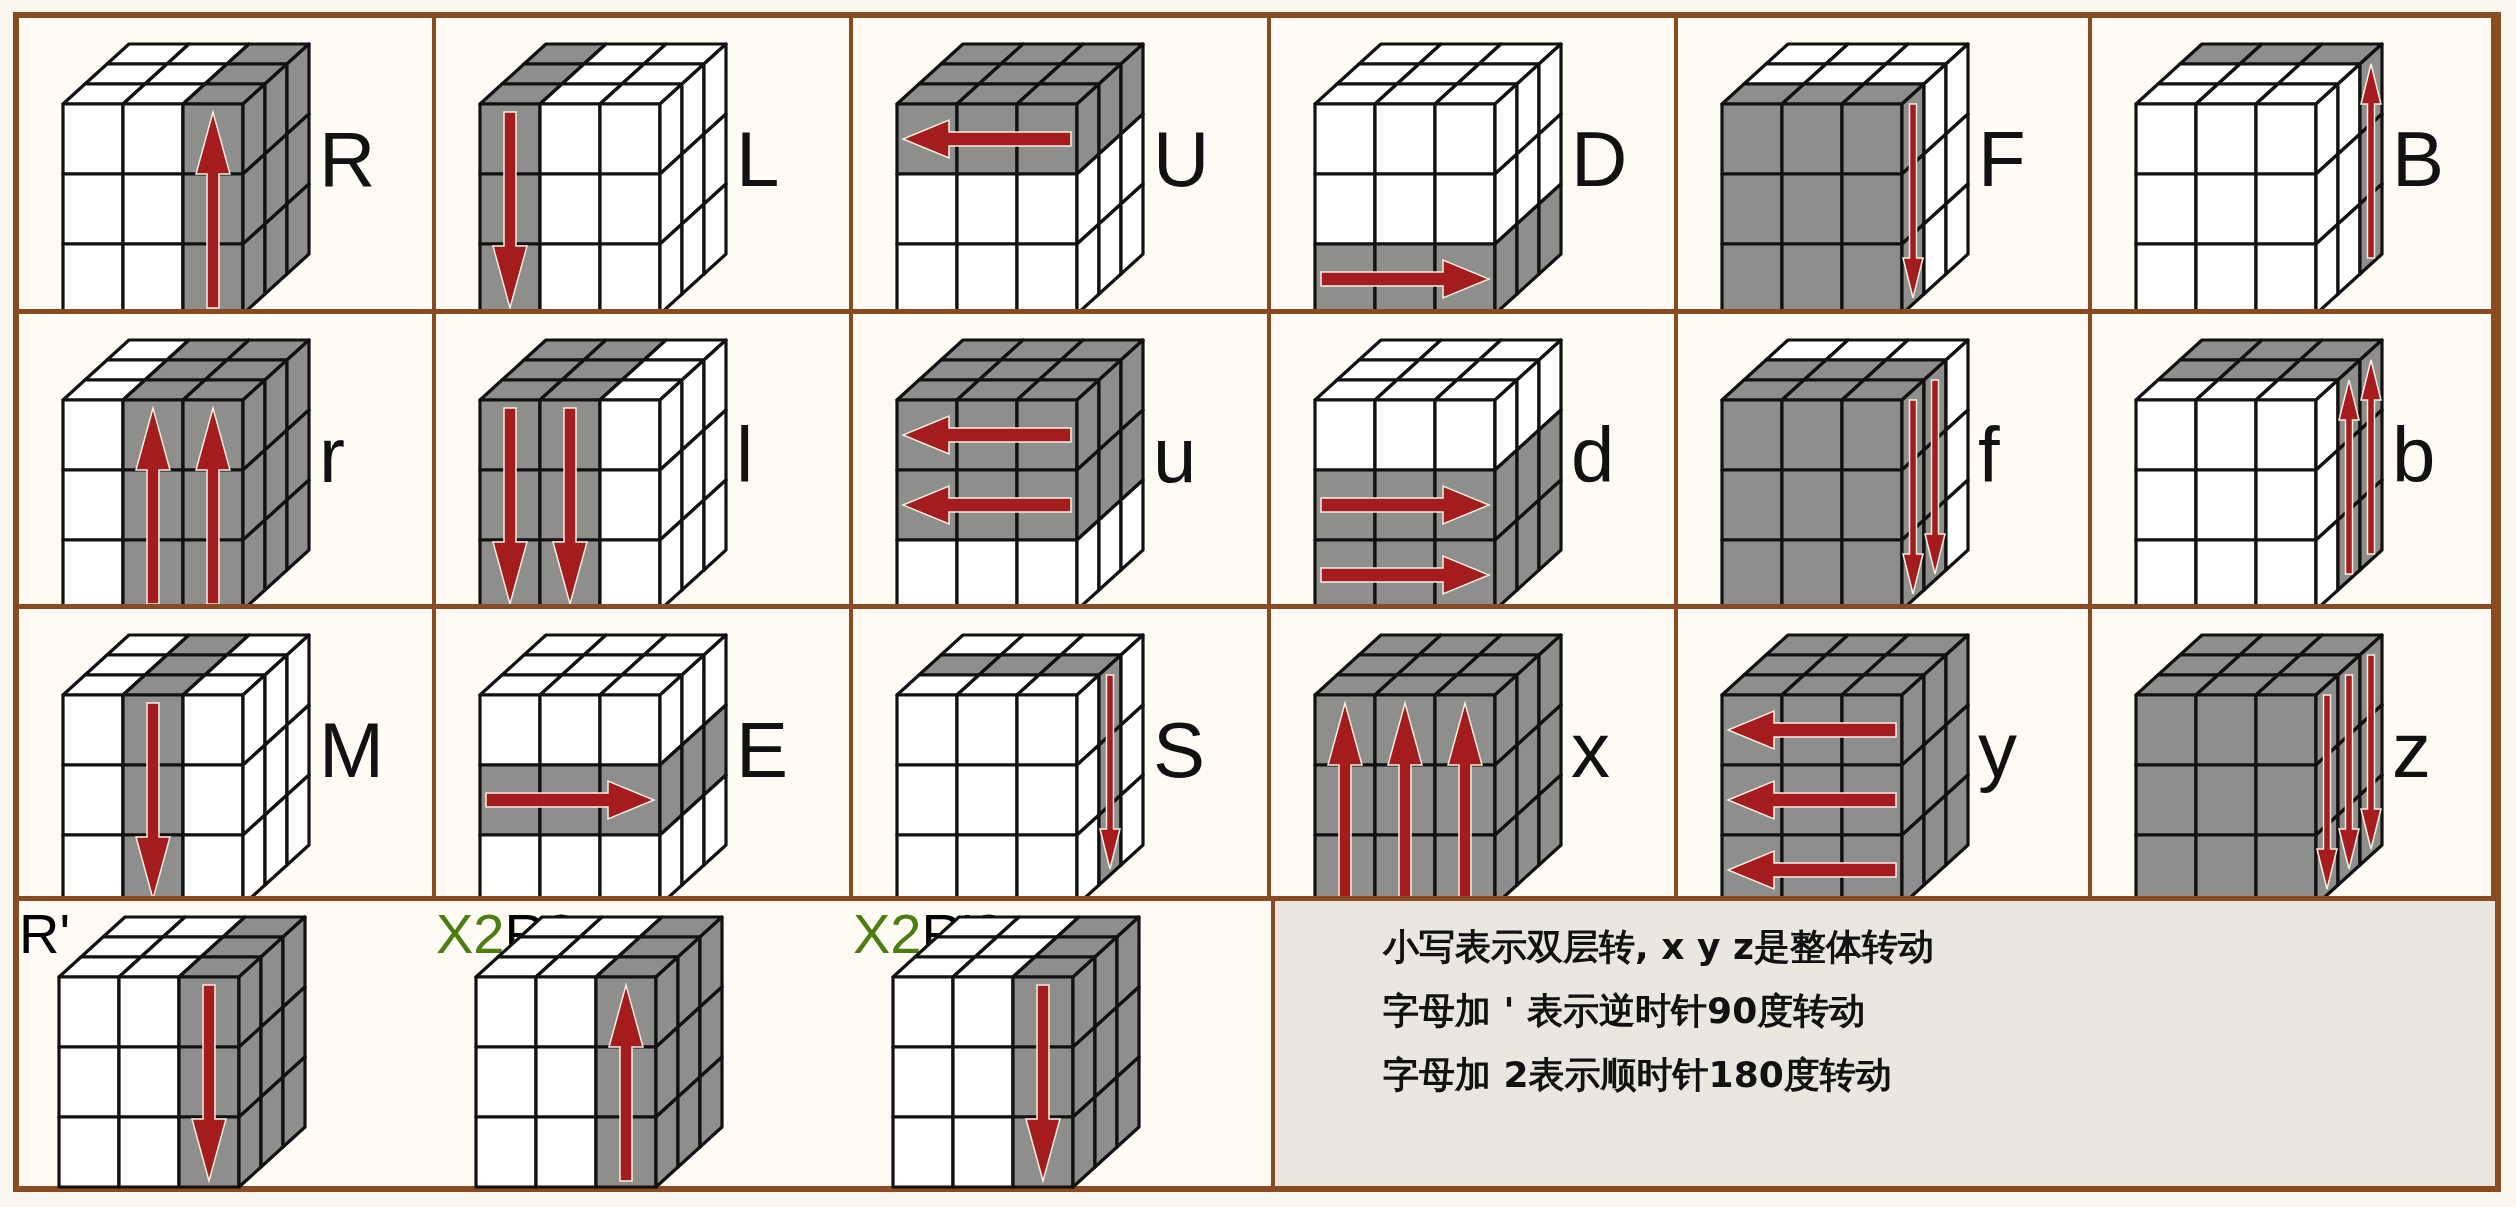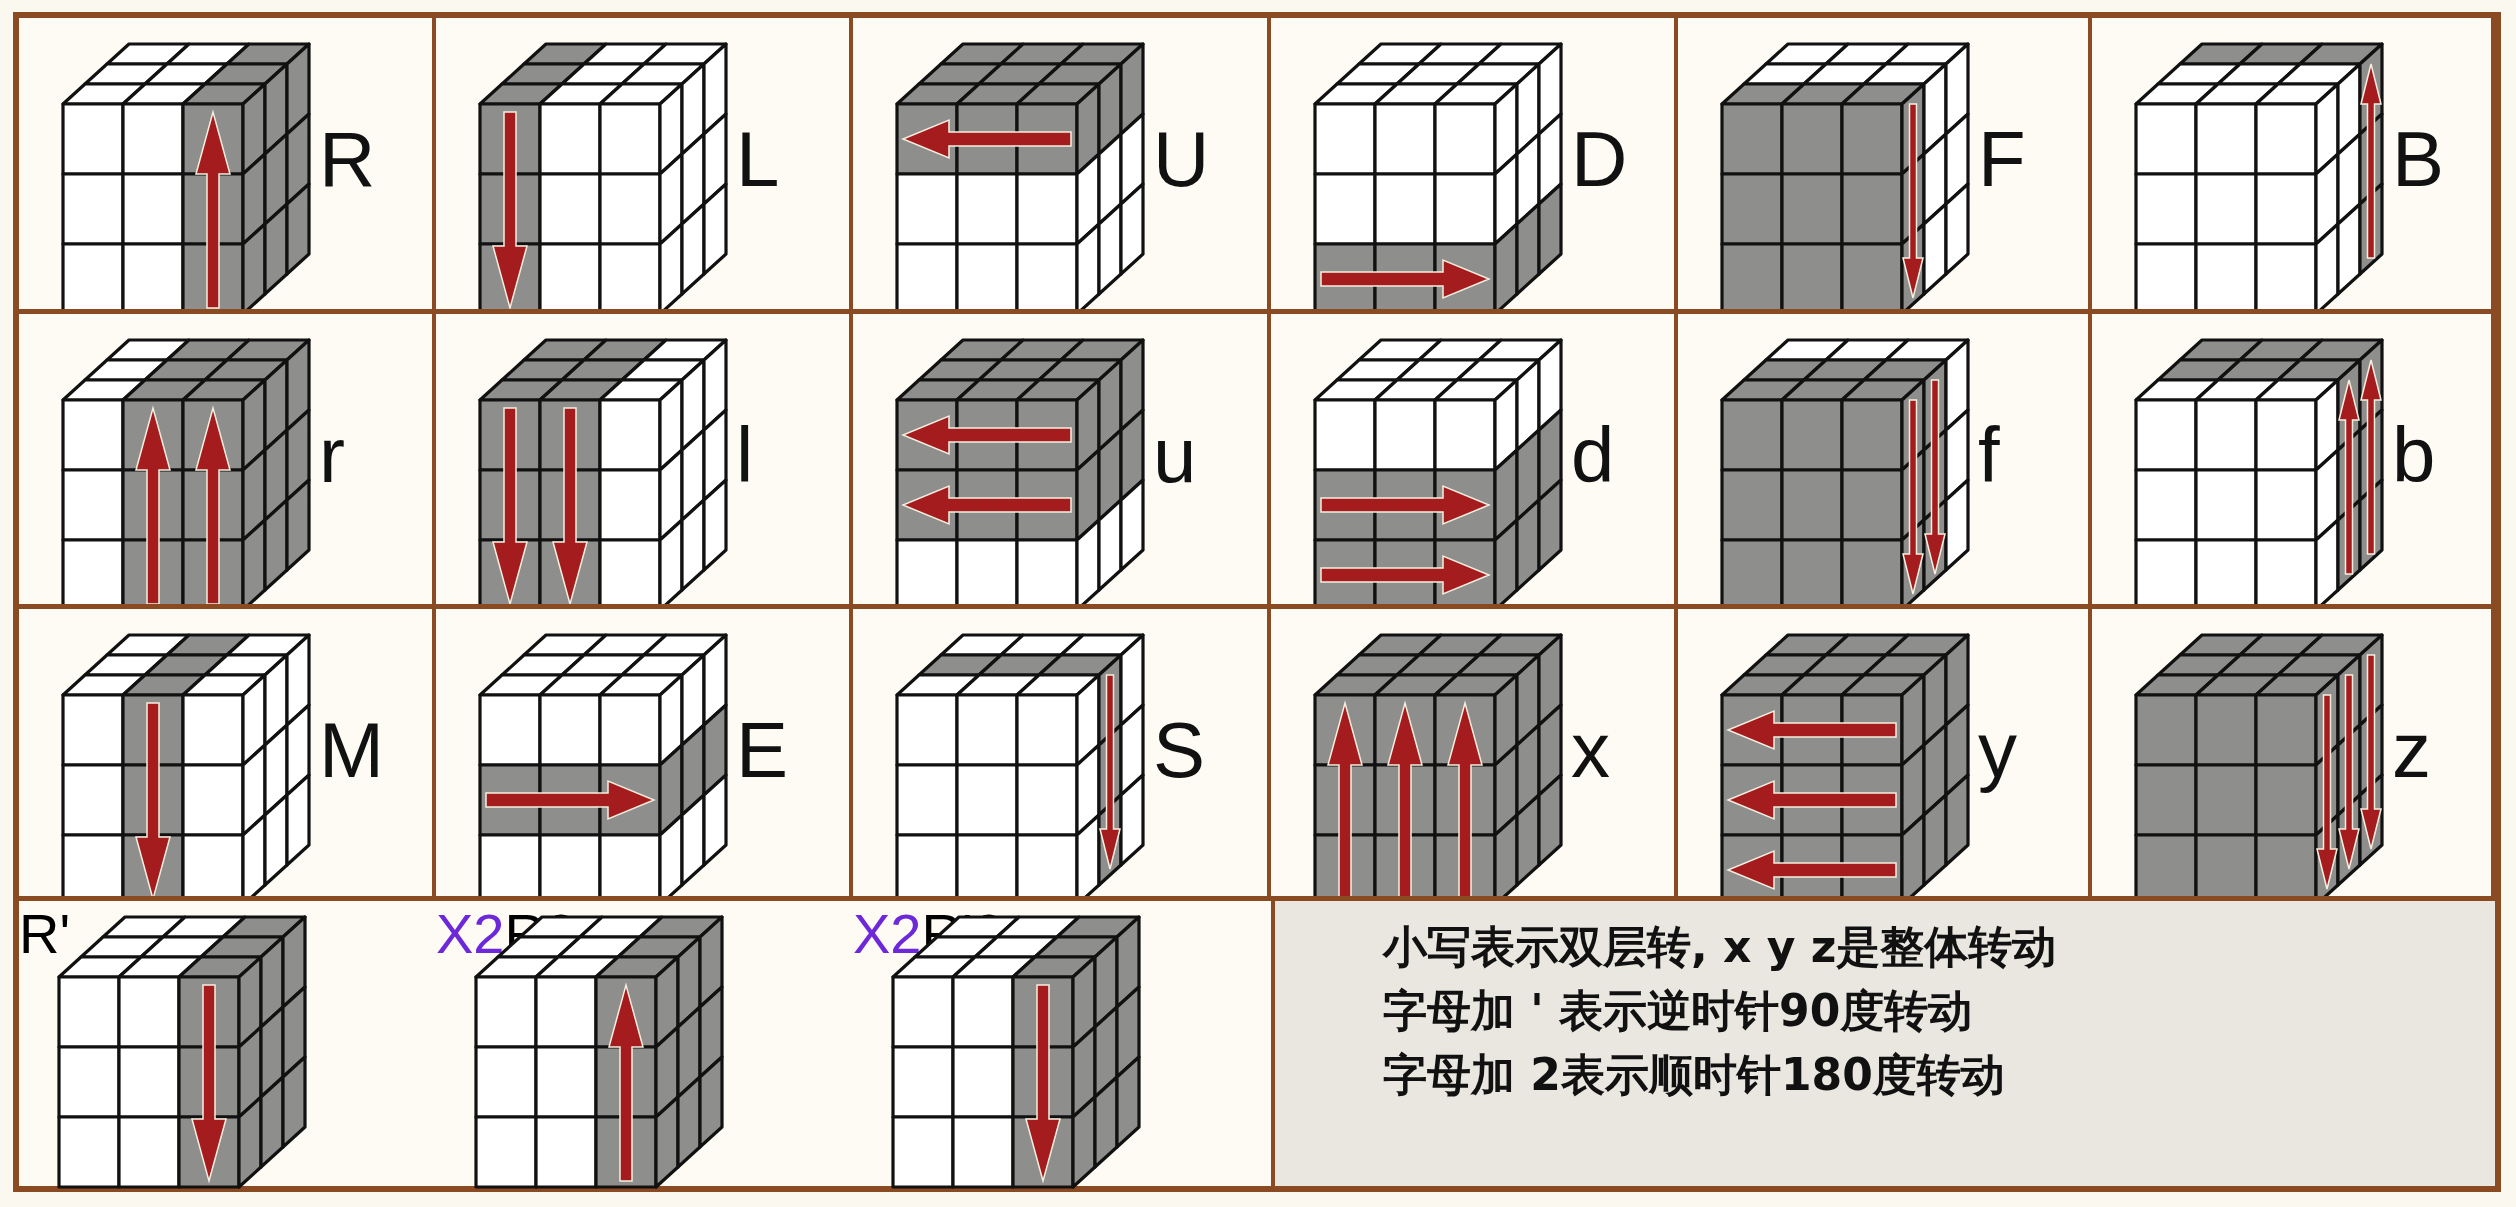--- a/index.html
+++ b/index.html
@@ -4,23 +4,23 @@
 <style>
   html,body{margin:0;padding:0;}
   body{width:2516px;height:1207px;background:#fbf8ef;position:relative;overflow:hidden;font-family:"Liberation Sans","DejaVu Sans",sans-serif;}
   .sheet{position:absolute;left:13px;top:12px;width:2488px;height:1180px;box-sizing:border-box;border:6px solid #8a4a22;background:#fdfbf4;}
   .grid{position:absolute;left:0;top:0;width:2476px;height:1168px;}
   .cell{position:absolute;box-sizing:border-box;border-right:4px solid #8a4a22;border-bottom:5px solid #8a4a22;overflow:hidden;}
   .cell .cube{position:absolute;left:40px;top:22px;}
   .cell .label{position:absolute;font-weight:400;color:#111;line-height:1;}
   .big{font-size:78px;}
   .small{font-size:56px;}
-  .x2{color:#6d28d9;}
+  .x2{color:#4d7c0f;}
   .legend{position:absolute;box-sizing:border-box;background:#e9e7e0;padding:14px 0 0 108px;}
-  .legend p{margin:0;font-size:44px;line-height:64px;color:#111;font-family:"DejaVu Sans",sans-serif;font-weight:bold;white-space:nowrap;}
+  .legend p{margin:0;font-size:36px;line-height:64px;color:#111;font-family:"DejaVu Sans",sans-serif;font-weight:bold;white-space:nowrap;}
   svg{display:block;}
 </style>
 </head>
 <body>
 
 <div class="sheet">
   <div class="grid" id="grid">
       <div class="cell" style="left: 0px; top: 0px; width: 417px; height: 296px;">
         <div class="cube">
           <svg viewBox="-4 -4 254 278" width="254" height="278">

